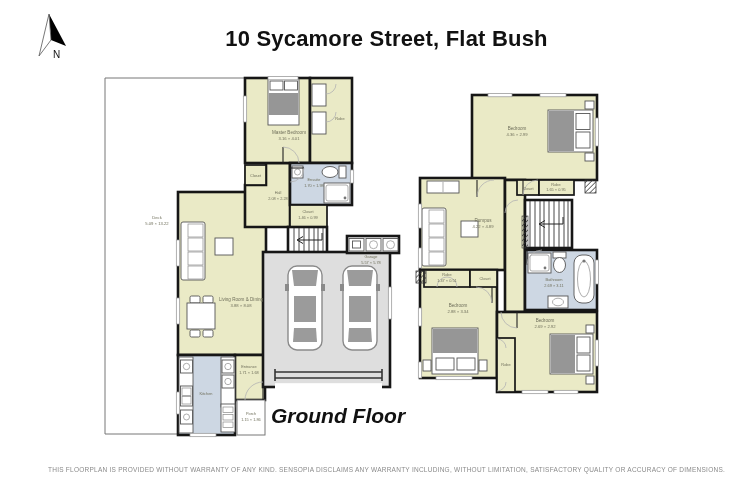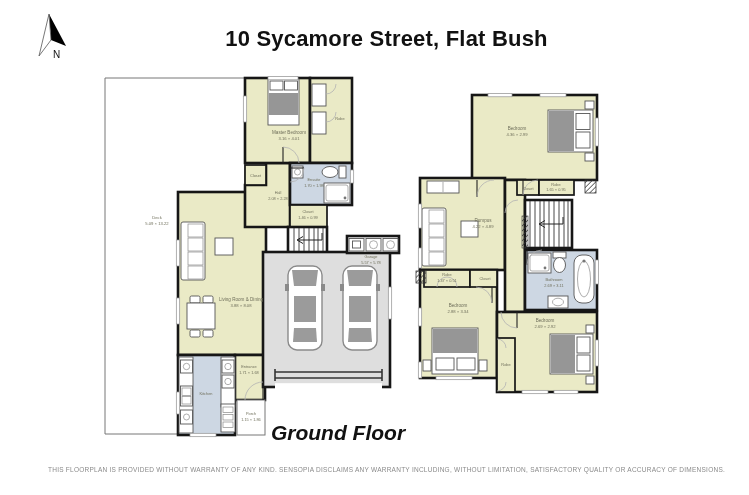--- a/index.html
+++ b/index.html
@@ -1,21 +1,21 @@
 <!DOCTYPE html>
 <html><head>
 <meta charset="utf-8">
 <style>
   html,body { margin:0; padding:0; background:#fff; }
   .page { position:relative; width:749px; height:495px; background:#fff; overflow:hidden;
           font-family:"Liberation Sans", sans-serif;padding-left:24px; }
   .title { position:absolute; top:26px; left:0; right:0; text-align:center;
            font-size:22px; font-weight:bold; color:#111; letter-spacing:0.2px; }
   .caption { position:absolute; font-size:21px; font-weight:bold; font-style:italic; color:#111; text-align:center; }
-  .caption.ground { left:238px; top:421px; width:200px; }
+  .caption.ground { left:238px; top:404px; width:200px; }
   .caption.first  { left:443px; top:427px; width:180px; }
   .disclaimer { position:absolute; top:466px; left:0; right:0; text-align:center;
                 font-size:6.5px; color:#8a8a8a; letter-spacing:0.25px; }
   .plan { position:absolute; }
   
   .room      { stroke:#161616; stroke-width:2.6; stroke-linejoin:miter; }
   .room-thin { stroke:#161616; stroke-width:1.7; stroke-linejoin:miter; }
   .yellow { fill:#eaeac6; }
   .wet    { fill:#cdd7e3; }
   .gray   { fill:#dedede; }

